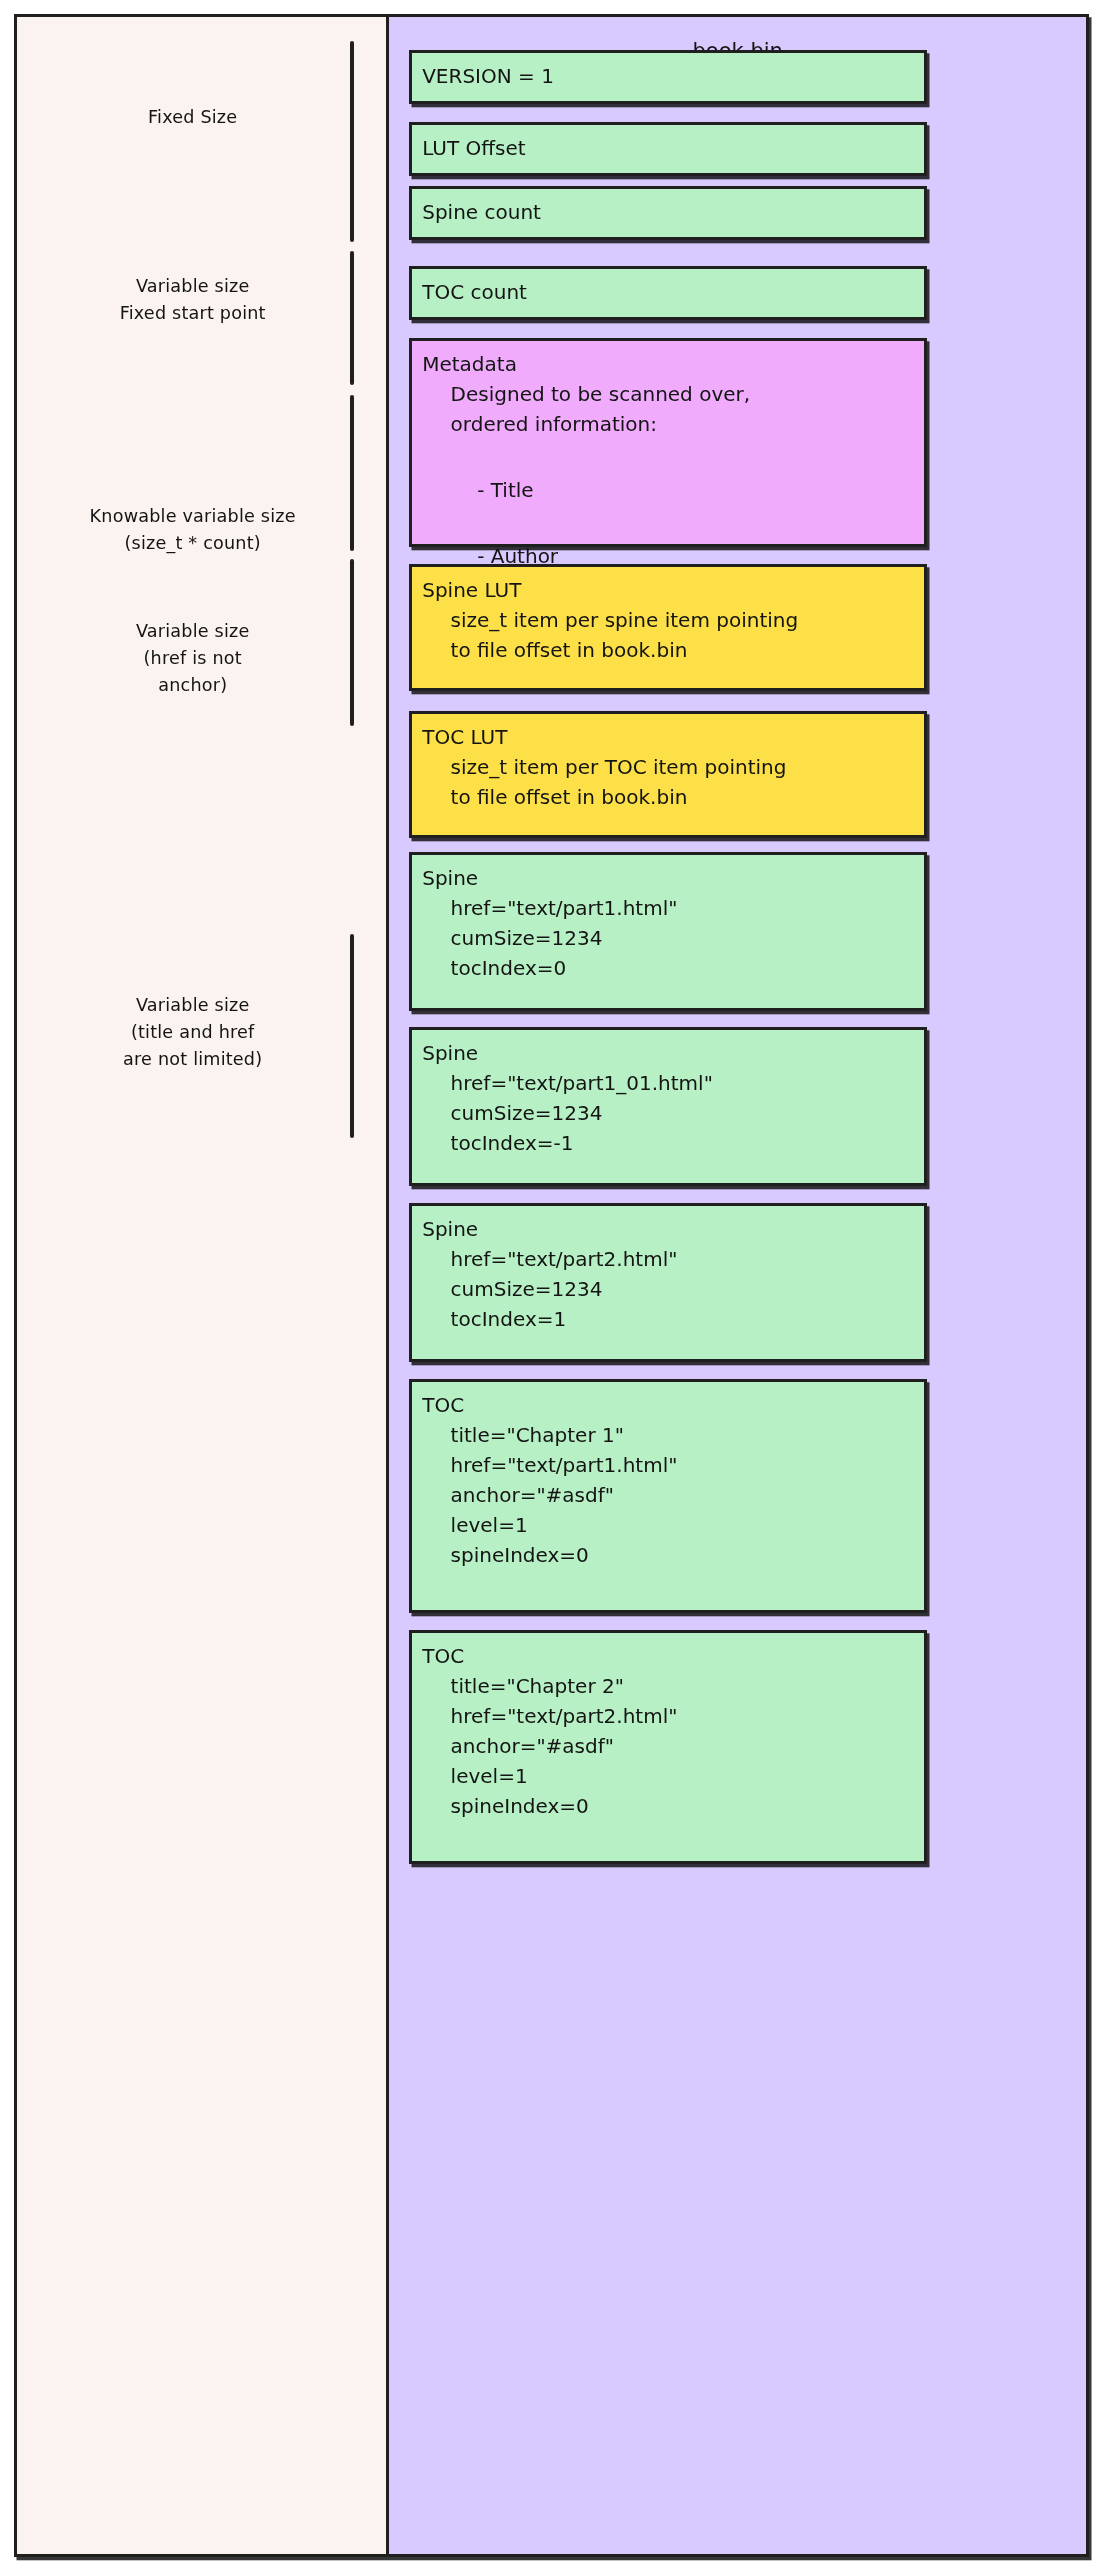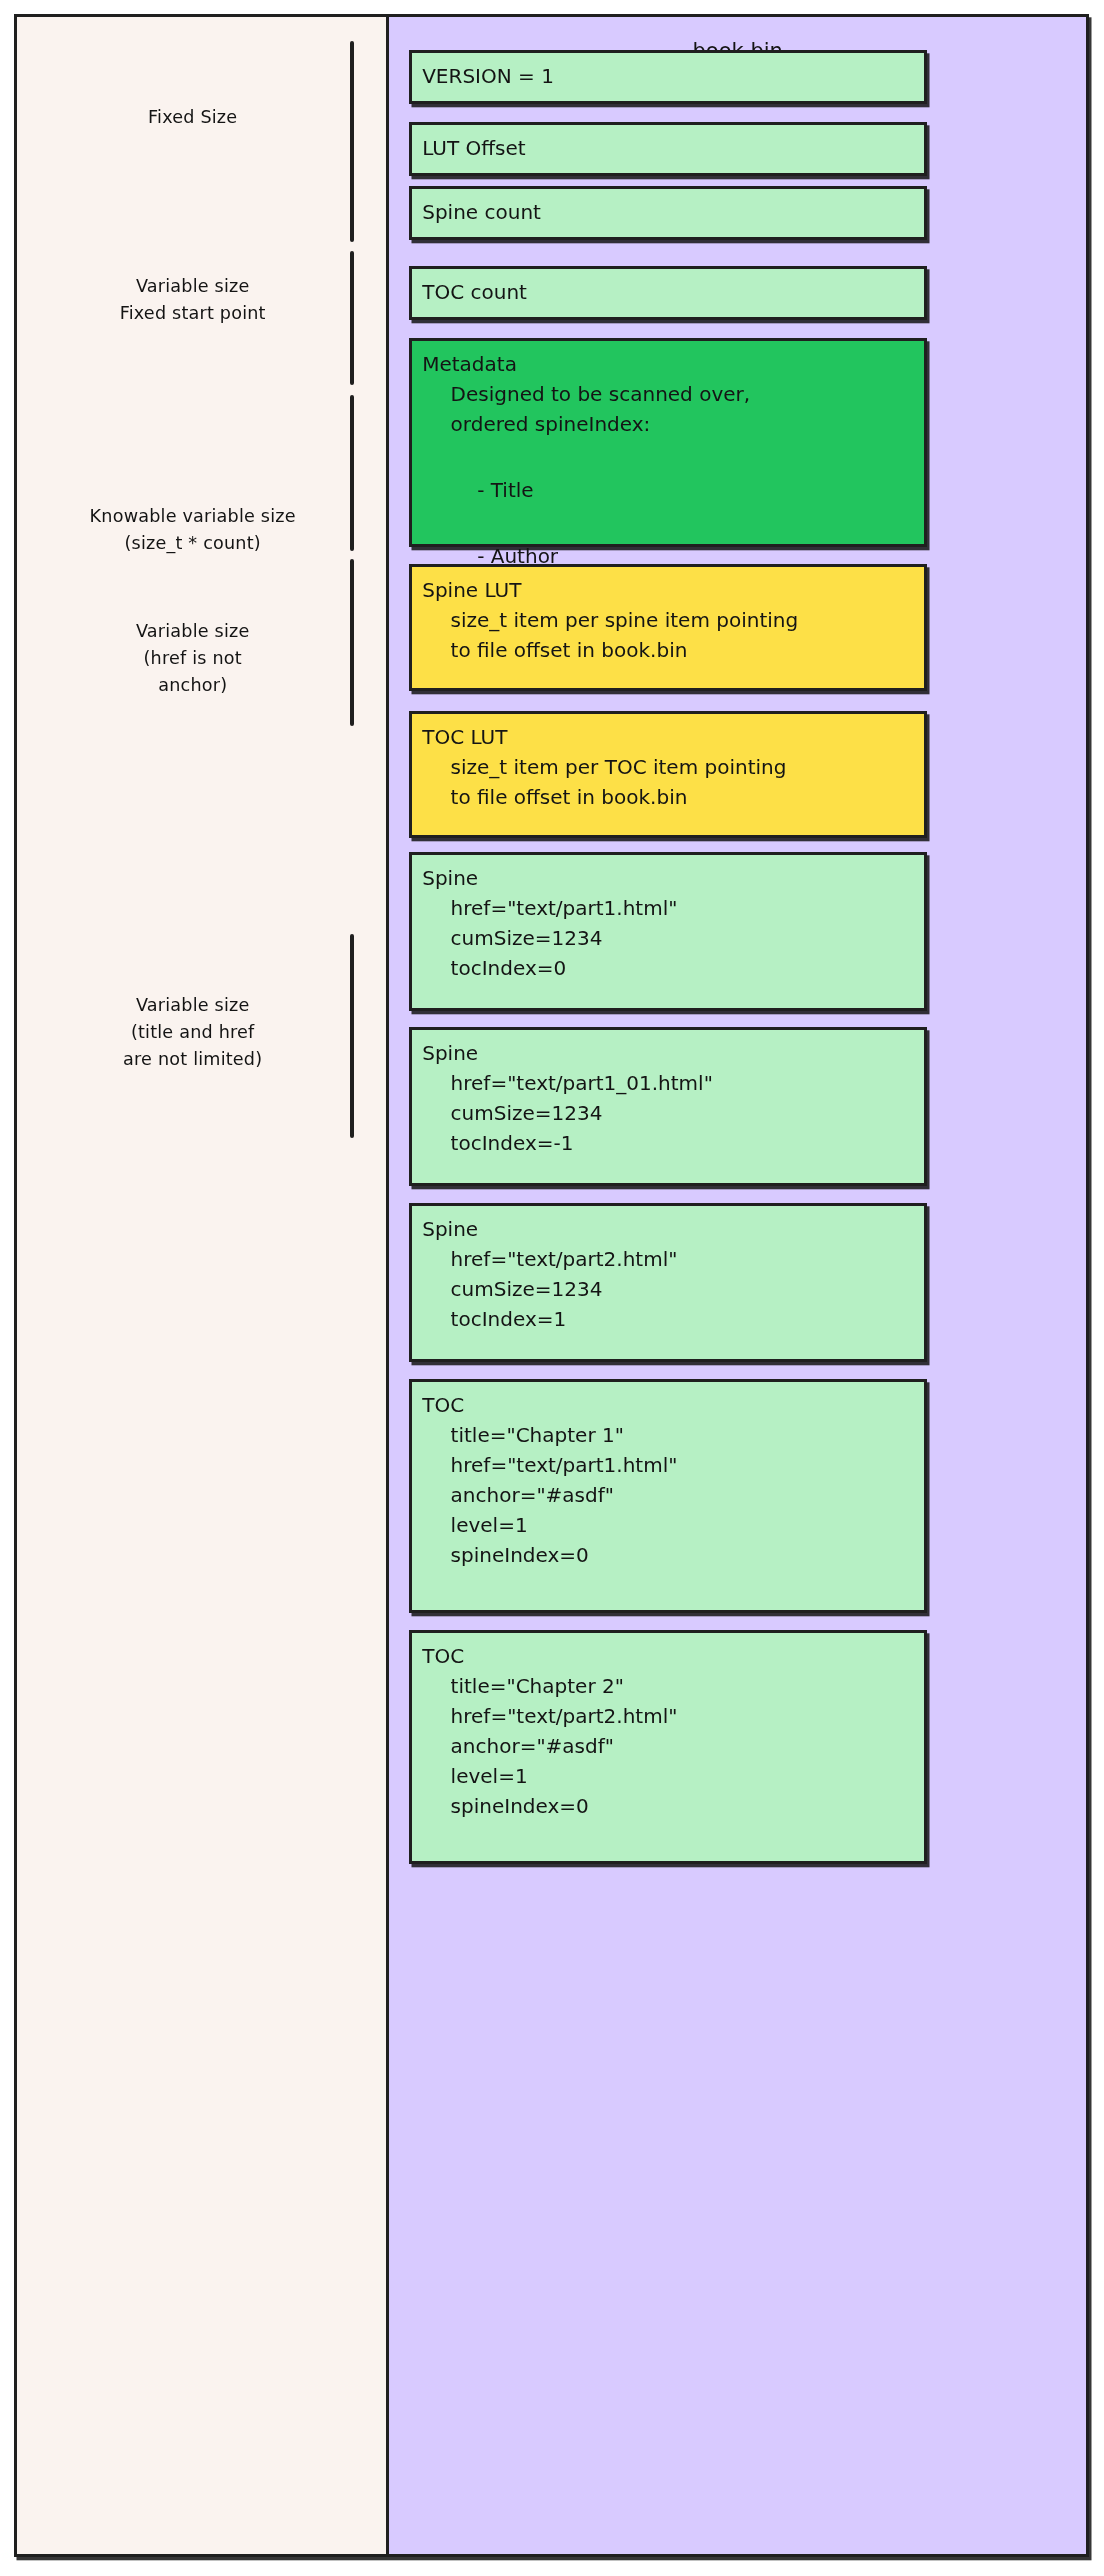--- a/index.html
+++ b/index.html
@@ -95,21 +95,21 @@
     border: 3.3px solid #1f1f1f;
     box-shadow: 2.5px 3.3px 0 rgba(20,20,20,0.85);
     padding: 7.5px 0 7.5px 10px;
     font-size: 20px;
     line-height: 30px;
     color: #141414;
     white-space: pre;
     font-family: "DejaVu Sans", sans-serif;
   }
   .green  { background: #b6f0c4; }
-  .yellow { background: #22c55e; }
+  .yellow { background: #f0abfc; }
   .blue   { background: #fde047; }
 
   .block .ln { display: block; }
   .block .ln.ind1 { padding-left: 28.4px; }
   .block .ln.ind2 { padding-left: 55px; margin-top: 36px; }
 </style>
 </head>
 <body>
 
 <div id="canvas">
@@ -146,21 +146,21 @@
         </div>
     </div>
 
     <div class="right-col">
       <div class="file-title">book.bin</div>
       <div id="block-host">
           <div class="block green" style="top: 33px; height: 54px;"><span class="ln">VERSION = 1</span></div>
           <div class="block green" style="top: 105px; height: 54px;"><span class="ln">LUT Offset</span></div>
           <div class="block green" style="top: 169px; height: 54px;"><span class="ln">Spine count</span></div>
           <div class="block green" style="top: 249px; height: 54px;"><span class="ln">TOC count</span></div>
-          <div class="block yellow" style="top: 321px; height: 209px;"><span class="ln">Metadata</span><span class="ln ind1">Designed to be scanned over,</span><span class="ln ind1">ordered spineIndex:</span><span class="ln ind2">- Title</span><span class="ln ind2">- Author</span><span class="ln ind2">- Book cover path</span></div>
+          <div class="block yellow" style="top: 321px; height: 209px;"><span class="ln">Metadata</span><span class="ln ind1">Designed to be scanned over,</span><span class="ln ind1">ordered information:</span><span class="ln ind2">- Title</span><span class="ln ind2">- Author</span><span class="ln ind2">- Book cover path</span></div>
           <div class="block blue" style="top: 547px; height: 127px;"><span class="ln">Spine LUT</span><span class="ln ind1">size_t item per spine item pointing</span><span class="ln ind1">to file offset in book.bin</span></div>
           <div class="block blue" style="top: 694px; height: 127px;"><span class="ln">TOC LUT</span><span class="ln ind1">size_t item per TOC item pointing</span><span class="ln ind1">to file offset in book.bin</span></div>
           <div class="block green" style="top: 835px; height: 159px;"><span class="ln">Spine</span><span class="ln ind1">href="text/part1.html"</span><span class="ln ind1">cumSize=1234</span><span class="ln ind1">tocIndex=0</span></div>
           <div class="block green" style="top: 1010px; height: 159px;"><span class="ln">Spine</span><span class="ln ind1">href="text/part1_01.html"</span><span class="ln ind1">cumSize=1234</span><span class="ln ind1">tocIndex=-1</span></div>
           <div class="block green" style="top: 1186px; height: 159px;"><span class="ln">Spine</span><span class="ln ind1">href="text/part2.html"</span><span class="ln ind1">cumSize=1234</span><span class="ln ind1">tocIndex=1</span></div>
           <div class="block green" style="top: 1362px; height: 234px;"><span class="ln">TOC</span><span class="ln ind1">title="Chapter 1"</span><span class="ln ind1">href="text/part1.html"</span><span class="ln ind1">anchor="#asdf"</span><span class="ln ind1">level=1</span><span class="ln ind1">spineIndex=0</span></div>
           <div class="block green" style="top: 1613px; height: 234px;"><span class="ln">TOC</span><span class="ln ind1">title="Chapter 2"</span><span class="ln ind1">href="text/part2.html"</span><span class="ln ind1">anchor="#asdf"</span><span class="ln ind1">level=1</span><span class="ln ind1">spineIndex=0</span></div>
         </div>
     </div>
 

